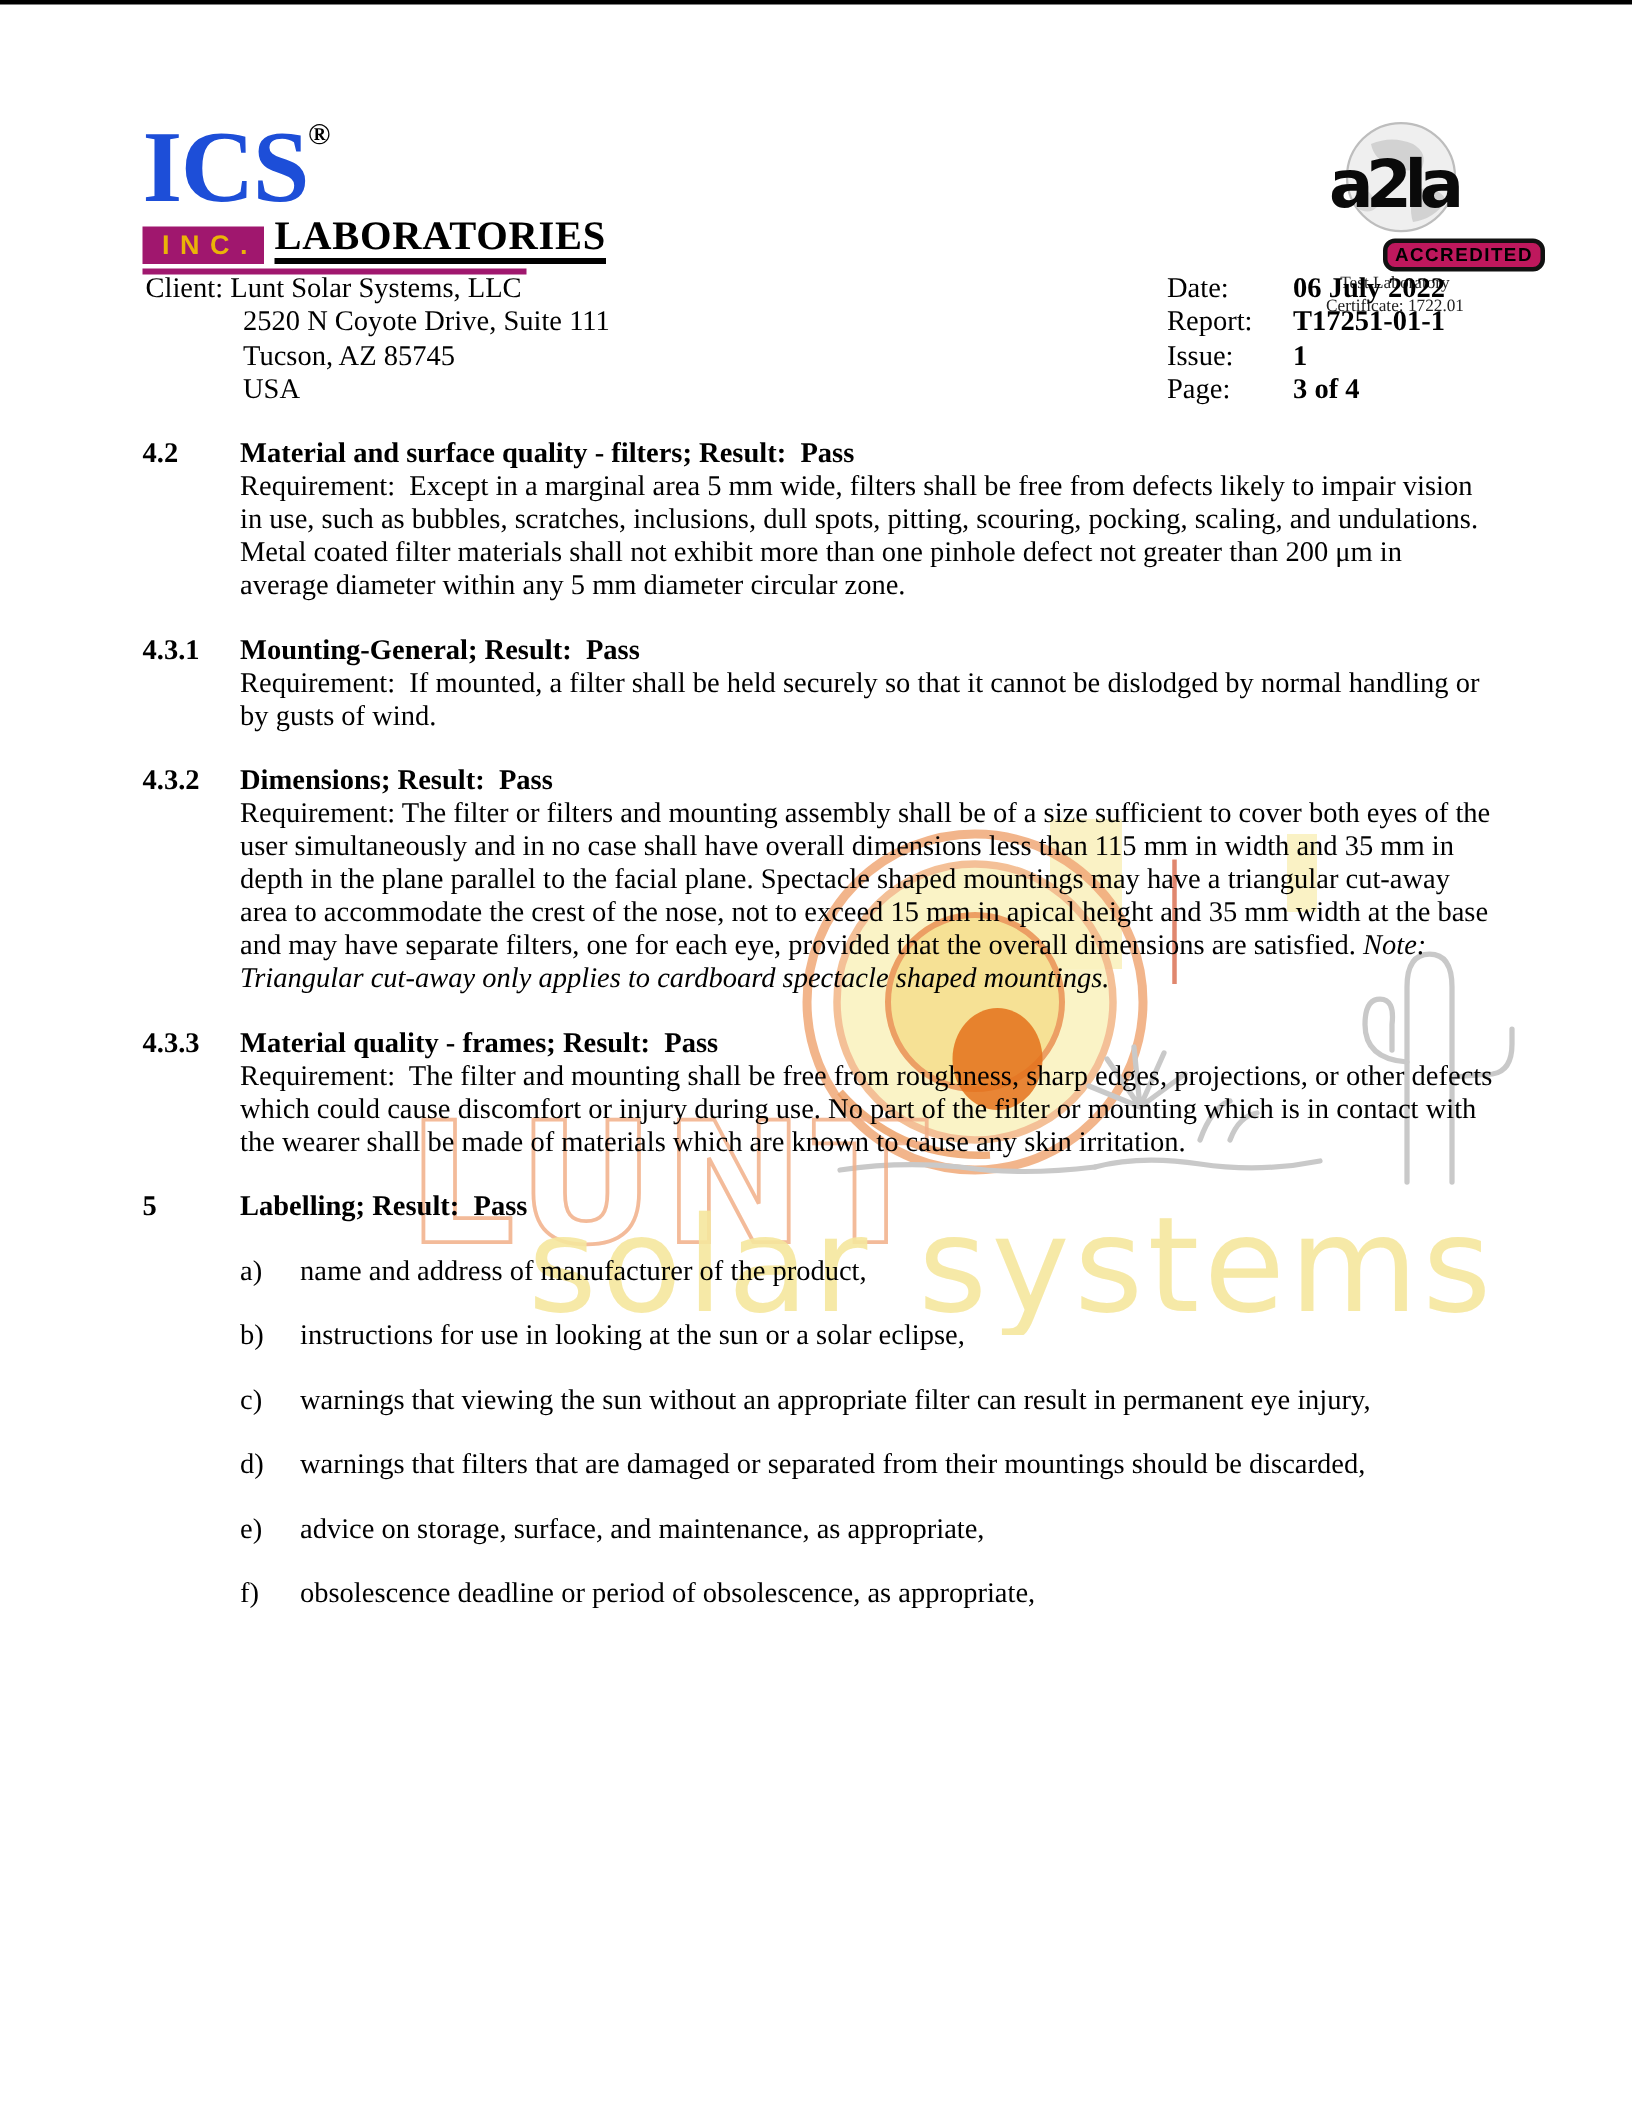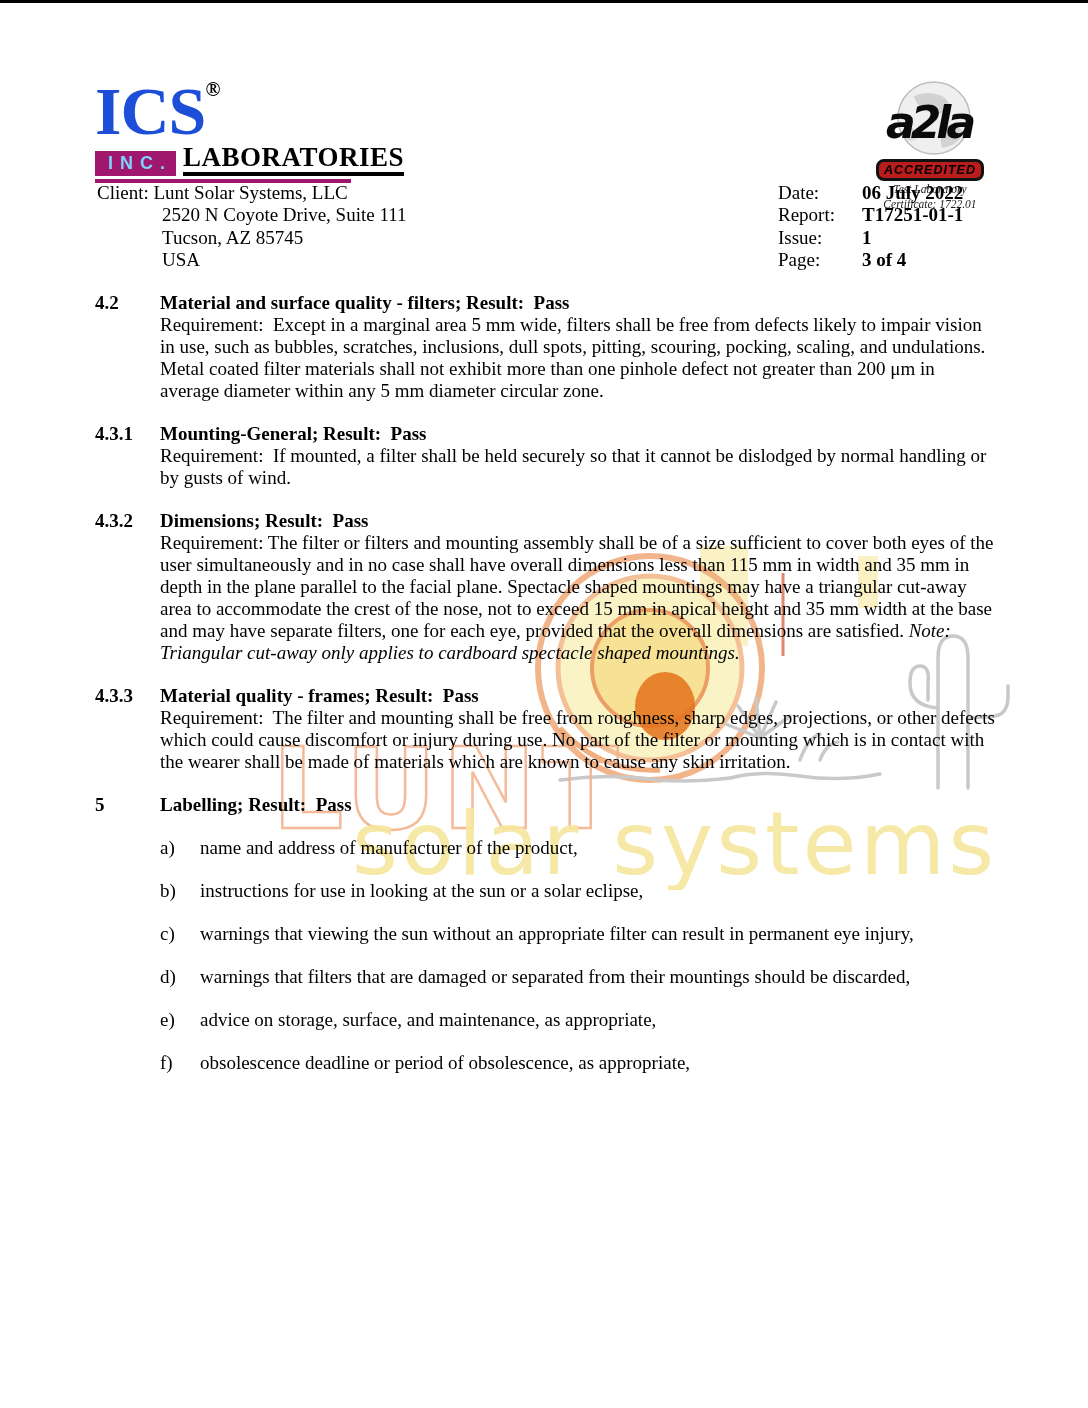--- a/index.html
+++ b/index.html
@@ -11,31 +11,31 @@
 
   
   .watermark { position:absolute; left:260px; top:538px; width:760px; height:352px; z-index:0; pointer-events:none; }
 
   
   .logo { position:absolute; left:95px; top:80px; z-index:2; }
   .ics-row { line-height:0.93; }
   .ics-text { font-size:68px; font-weight:bold; color:#1d4ed8; letter-spacing:-1px; }
   .reg { font-size:20px; font-weight:bold; color:#000; vertical-align:38px; }
   .logo-row2 { display:flex; align-items:flex-end; margin-top:1px; }
-  .inc-box { background:#A0176E; color:#7dd3fc; font-family:"Liberation Sans",sans-serif;
+  .inc-box { background:#A0176E; color:#eab308; font-family:"Liberation Sans",sans-serif;
              font-weight:bold; font-size:18px; letter-spacing:7px; padding:2px 4px 2px 13px; }
   .labs { font-size:27px; font-weight:bold; margin-left:7px; line-height:1;
           border-bottom:4px solid #000; padding-bottom:1px; letter-spacing:0.5px; }
   .logo-rule { height:4px; background:#A0176E; margin-top:3px; width:256px; }
 
   
-  .badge { position:absolute; left:876px; top:80px; width:108px; text-align:center; z-index:2;font-style:italic; }
-  .accredited-box { display:inline-block; border:3px solid #111; border-radius:8px; background:#b91c1c;
+  .badge { position:absolute; left:876px; top:80px; width:108px; text-align:center; z-index:2; }
+  .accredited-box { display:inline-block; border:3px solid #111; border-radius:8px; background:#be185d;
                     font-family:"Liberation Sans",sans-serif; font-weight:bold; font-size:12.5px;
-                    letter-spacing:1px; padding:1px 5px; margin-top:-10px; position:relative; }
+                    letter-spacing:1px; padding:1px 5px; margin-top:-10px; position:relative;margin-left:46px; }
   .badge-line { font-size:11.5px; line-height:13px; margin-top:2px; color:#222; }
 
   
   .client { position:absolute; left:97px; top:182px; font-size:19px; line-height:22.4px; z-index:2; }
   .client-addr { margin-left:65px; }
   .meta { position:absolute; left:778px; top:182px; display:grid;
           grid-template-columns:84px auto; font-size:19px; line-height:22.4px; z-index:2; }
   .meta .mv { font-weight:bold; }
 
   

